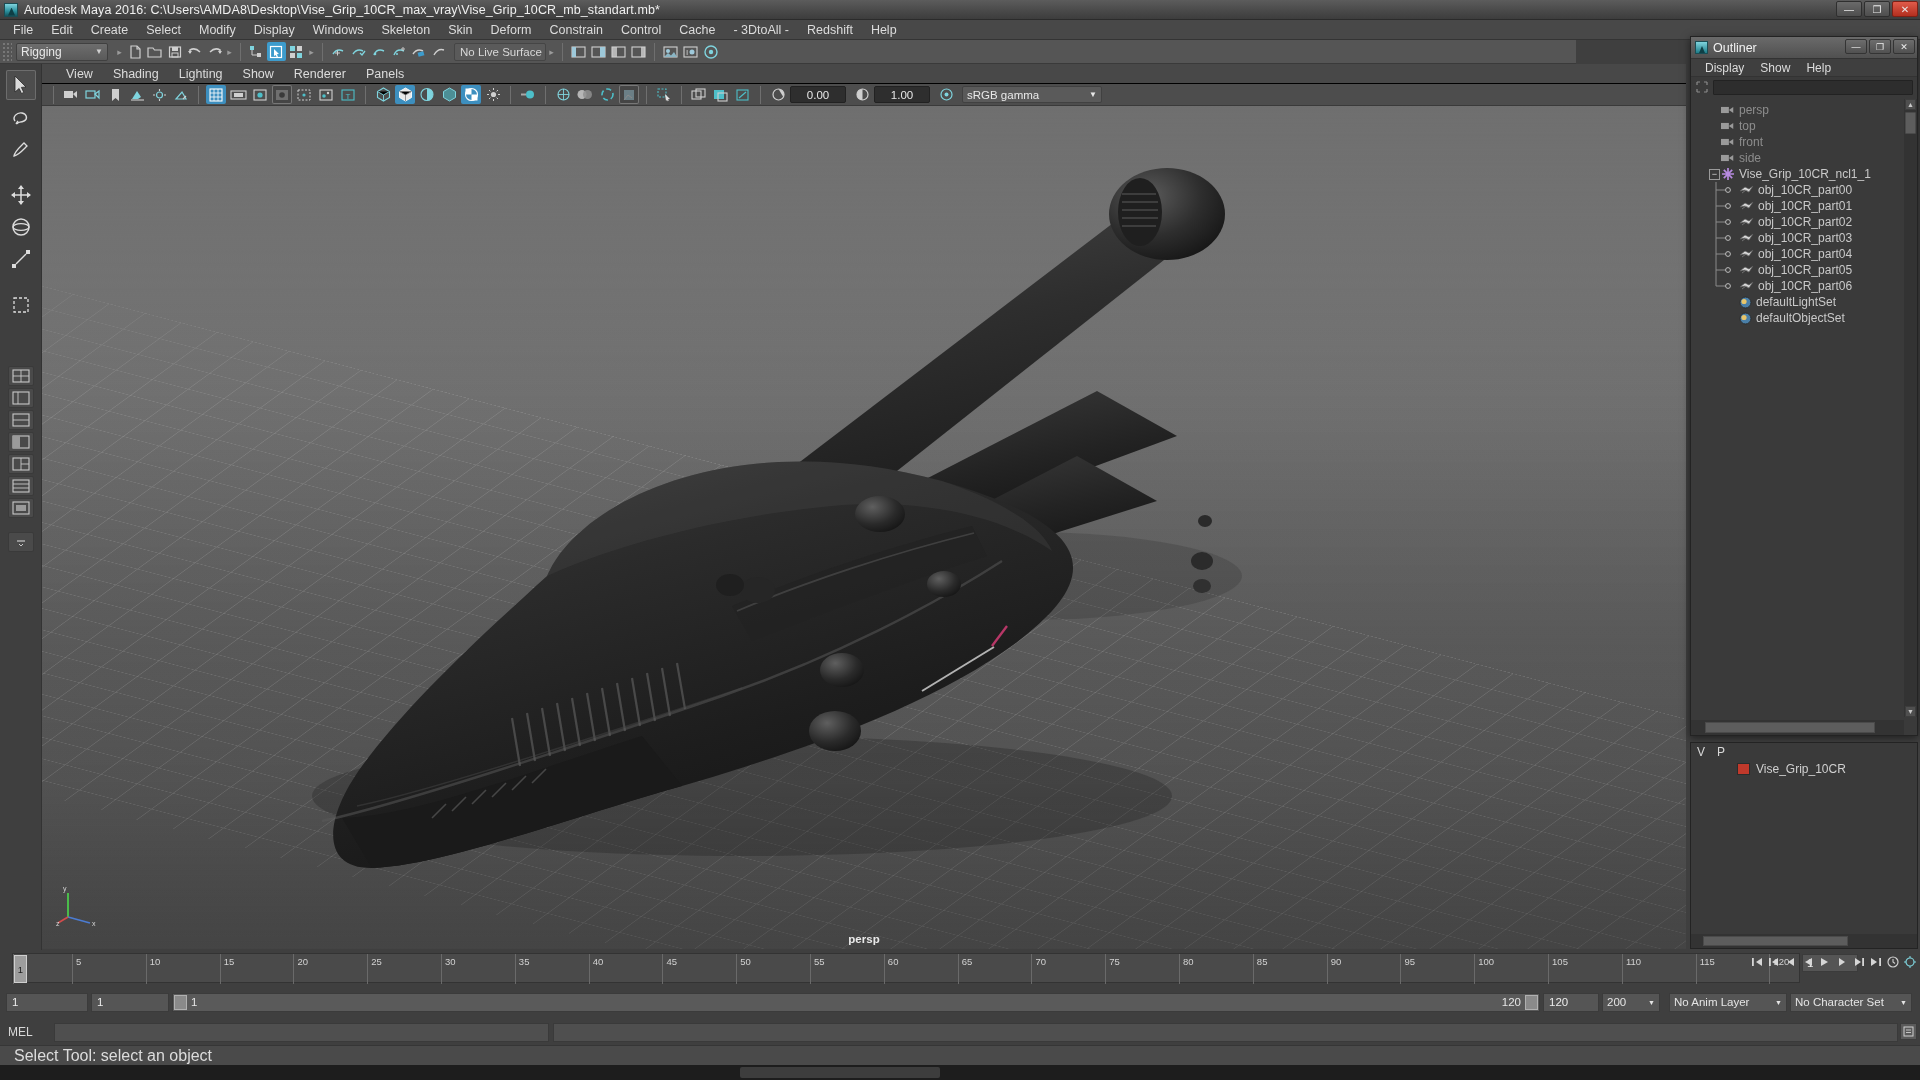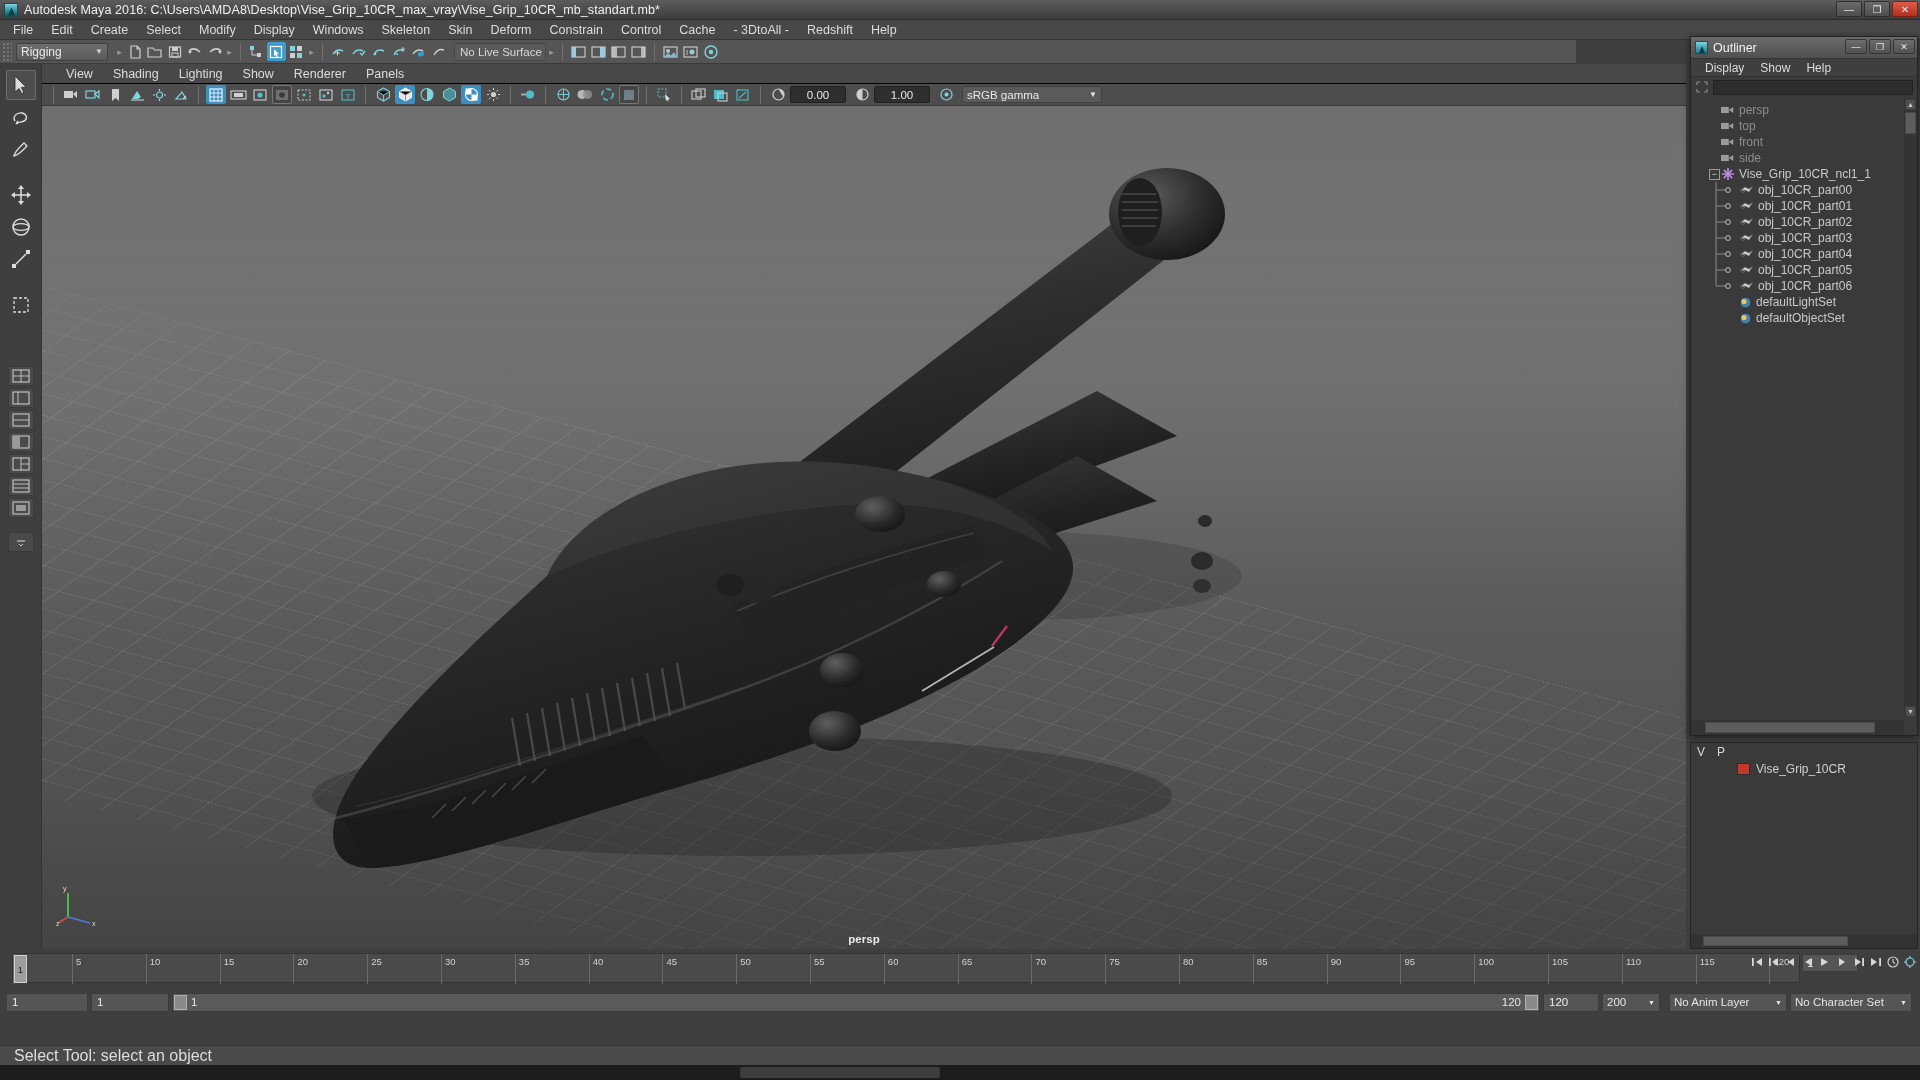--- a/index.html
+++ b/index.html
@@ -1217,20 +1217,31 @@
     <div class="combo" style="width:118px;margin-left:6px">
       <span>No Anim Layer</span>
       <span style="font-size:7px">▼</span>
     </div>
     <div class="combo" style="width:122px;margin-right:8px">
       <span>No Character Set</span>
       <span style="font-size:7px">▼</span>
     </div>
   </div>
 
+  <div class="cmdline">
+    <div class="mel-lbl">MEL</div>
+    <div class="mel-in" placeholder=""></div>
+    <div class="mel-out" placeholder=""></div>
+    <div class="mel-tog">
+      <svg width="11" height="11" viewBox="0 0 11 11">
+          <rect x="1" y="1" width="9" height="9" fill="none" stroke="#cfcfcf" stroke-width="1"></rect>
+          <path d="M3 4h5M3 6.5h5" stroke="#cfcfcf" stroke-width=".9"></path>
+        </svg>
+    </div>
+  </div>
 
   <div class="helpline">
     <span>Select Tool: select an object</span>
   </div>
 
   <div class="taskbar">
     <div class="pill"></div>
   </div>
 
 </div>

